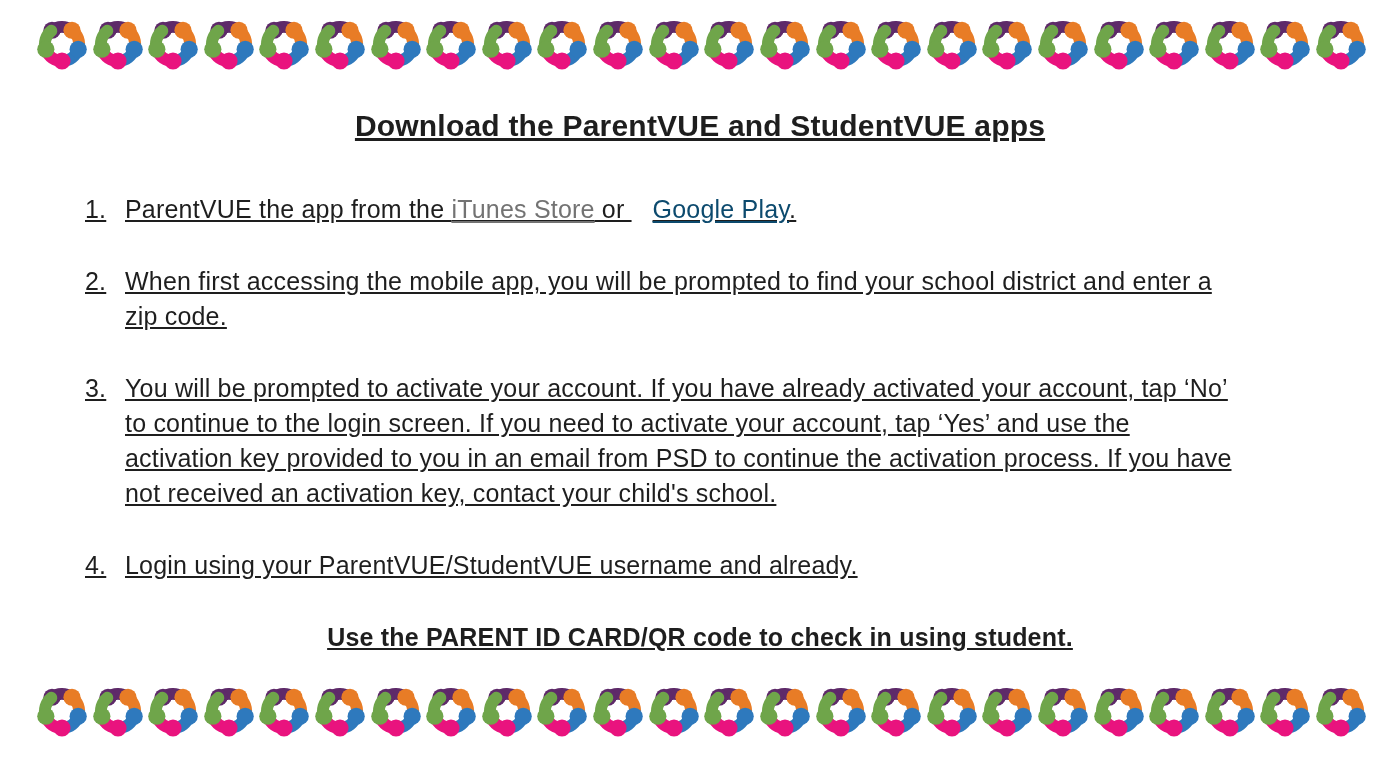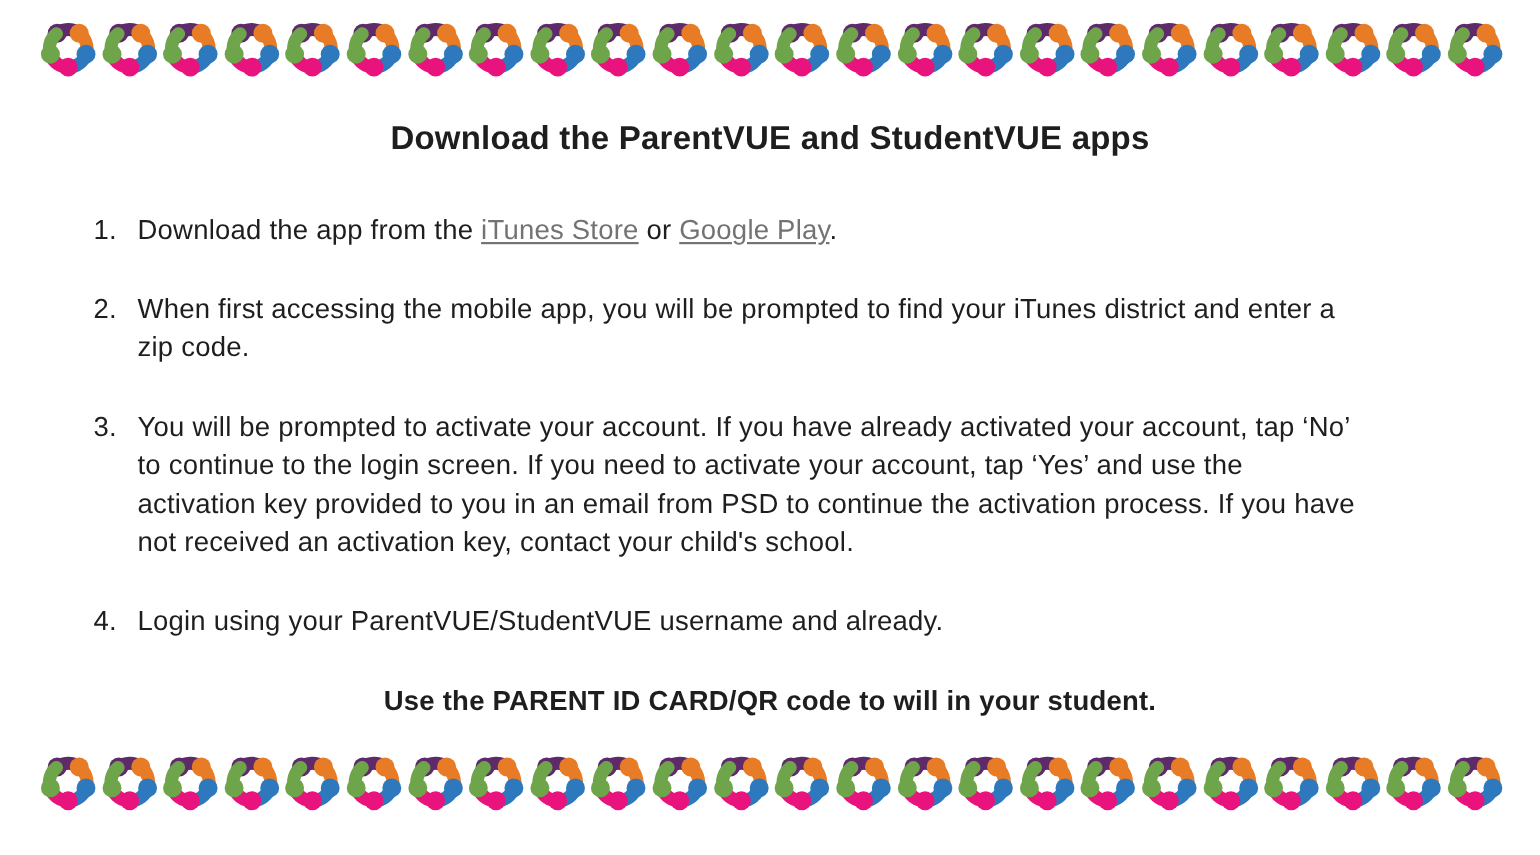--- a/index.html
+++ b/index.html
@@ -5,21 +5,21 @@
   * { box-sizing: border-box; }
   html, body { margin: 0; padding: 0; }
   body {
     width: 1400px;
     height: 777px;
     background: #ffffff;
     font-family: "Liberation Sans", sans-serif;
     color: #1e1e1e;
     overflow: hidden;
   }
-  .page { width: 1400px; height: 777px; position: relative; }
+  .page { width: 1400px; height: 777px; position: relative; text-decoration: underline; }
 
   
   .border-row {
     display: flex;
     align-items: center;
     padding: 0 30px;
     height: 68px;
     overflow: hidden;
   }
   .border-row.top { padding-top: 10px; height: 78px; }
@@ -372,41 +372,41 @@
         <path d="M -16.17 5.25 A 17 17 0 0 1 -10.7 -13.21" fill="none" stroke="#6fa54a" stroke-width="12" stroke-linecap="round"></path>
         <circle cx="-16.17" cy="5.25" r="8.6" fill="#6fa54a"></circle>
       </svg>
     </div>
 
   <h1 class="title">Download the ParentVUE and StudentVUE apps</h1>
 
   <ol class="steps">
     <li class="step">
       <span class="num">1.</span>
-      <span class="txt"><span>Download the app from the </span><a class="doc-link" href="#" style="color: #737373;">iTunes Store</a><span> or </span><a class="doc-link" href="#" style="color: #737373;">Google Play</a><span>.</span></span>
+      <span class="txt"><span>ParentVUE the app from the </span><a class="doc-link" href="#" style="color: #737373;">iTunes Store</a><span> or </span><a class="doc-link" href="#" style="color: #0c4a6e; margin-left: 21px;">Google Play</a><span>.</span></span>
     </li>
     <li class="step">
       <span class="num">2.</span>
-      <span class="txt">When first accessing the mobile app, you will be prompted to find your iTunes district and enter a
+      <span class="txt">When first accessing the mobile app, you will be prompted to find your school district and enter a
 zip code.</span>
     </li>
     <li class="step">
       <span class="num">3.</span>
       <span class="txt">You will be prompted to activate your account. If you have already activated your account, tap ‘No’
 to continue to the login screen. If you need to activate your account, tap ‘Yes’ and use the
 activation key provided to you in an email from PSD to continue the activation process. If you have
 not received an activation key, contact your child's school.</span>
     </li>
     <li class="step">
       <span class="num">4.</span>
       <span class="txt">Login using your ParentVUE/StudentVUE username and already.</span>
     </li>
   </ol>
 
-  <div class="footer-note">Use the PARENT ID CARD/QR code to will in your student.</div>
+  <div class="footer-note">Use the PARENT ID CARD/QR code to check in using student.</div>
 
   <div class="border-row bottom">
       <svg viewBox="-32 -32 64 64">
         <path d="M -9.99 -13.75 A 17 17 0 0 1 9.26 -14.26" fill="none" stroke="#5e2a69" stroke-width="12" stroke-linecap="round"></path>
         <circle cx="-9.99" cy="-13.75" r="8.6" fill="#5e2a69"></circle>
         <path d="M 9.99 -13.75 A 17 17 0 0 1 16.42 4.4" fill="none" stroke="#e87c26" stroke-width="12" stroke-linecap="round"></path>
         <circle cx="9.99" cy="-13.75" r="8.6" fill="#e87c26"></circle>
         <path d="M 16.17 5.25 A 17 17 0 0 1 0.89 16.98" fill="none" stroke="#2e79bd" stroke-width="12" stroke-linecap="round"></path>
         <circle cx="16.17" cy="5.25" r="8.6" fill="#2e79bd"></circle>
         <path d="M 0 17 A 17 17 0 0 1 -15.87 6.09" fill="none" stroke="#e9137e" stroke-width="12" stroke-linecap="round"></path>

